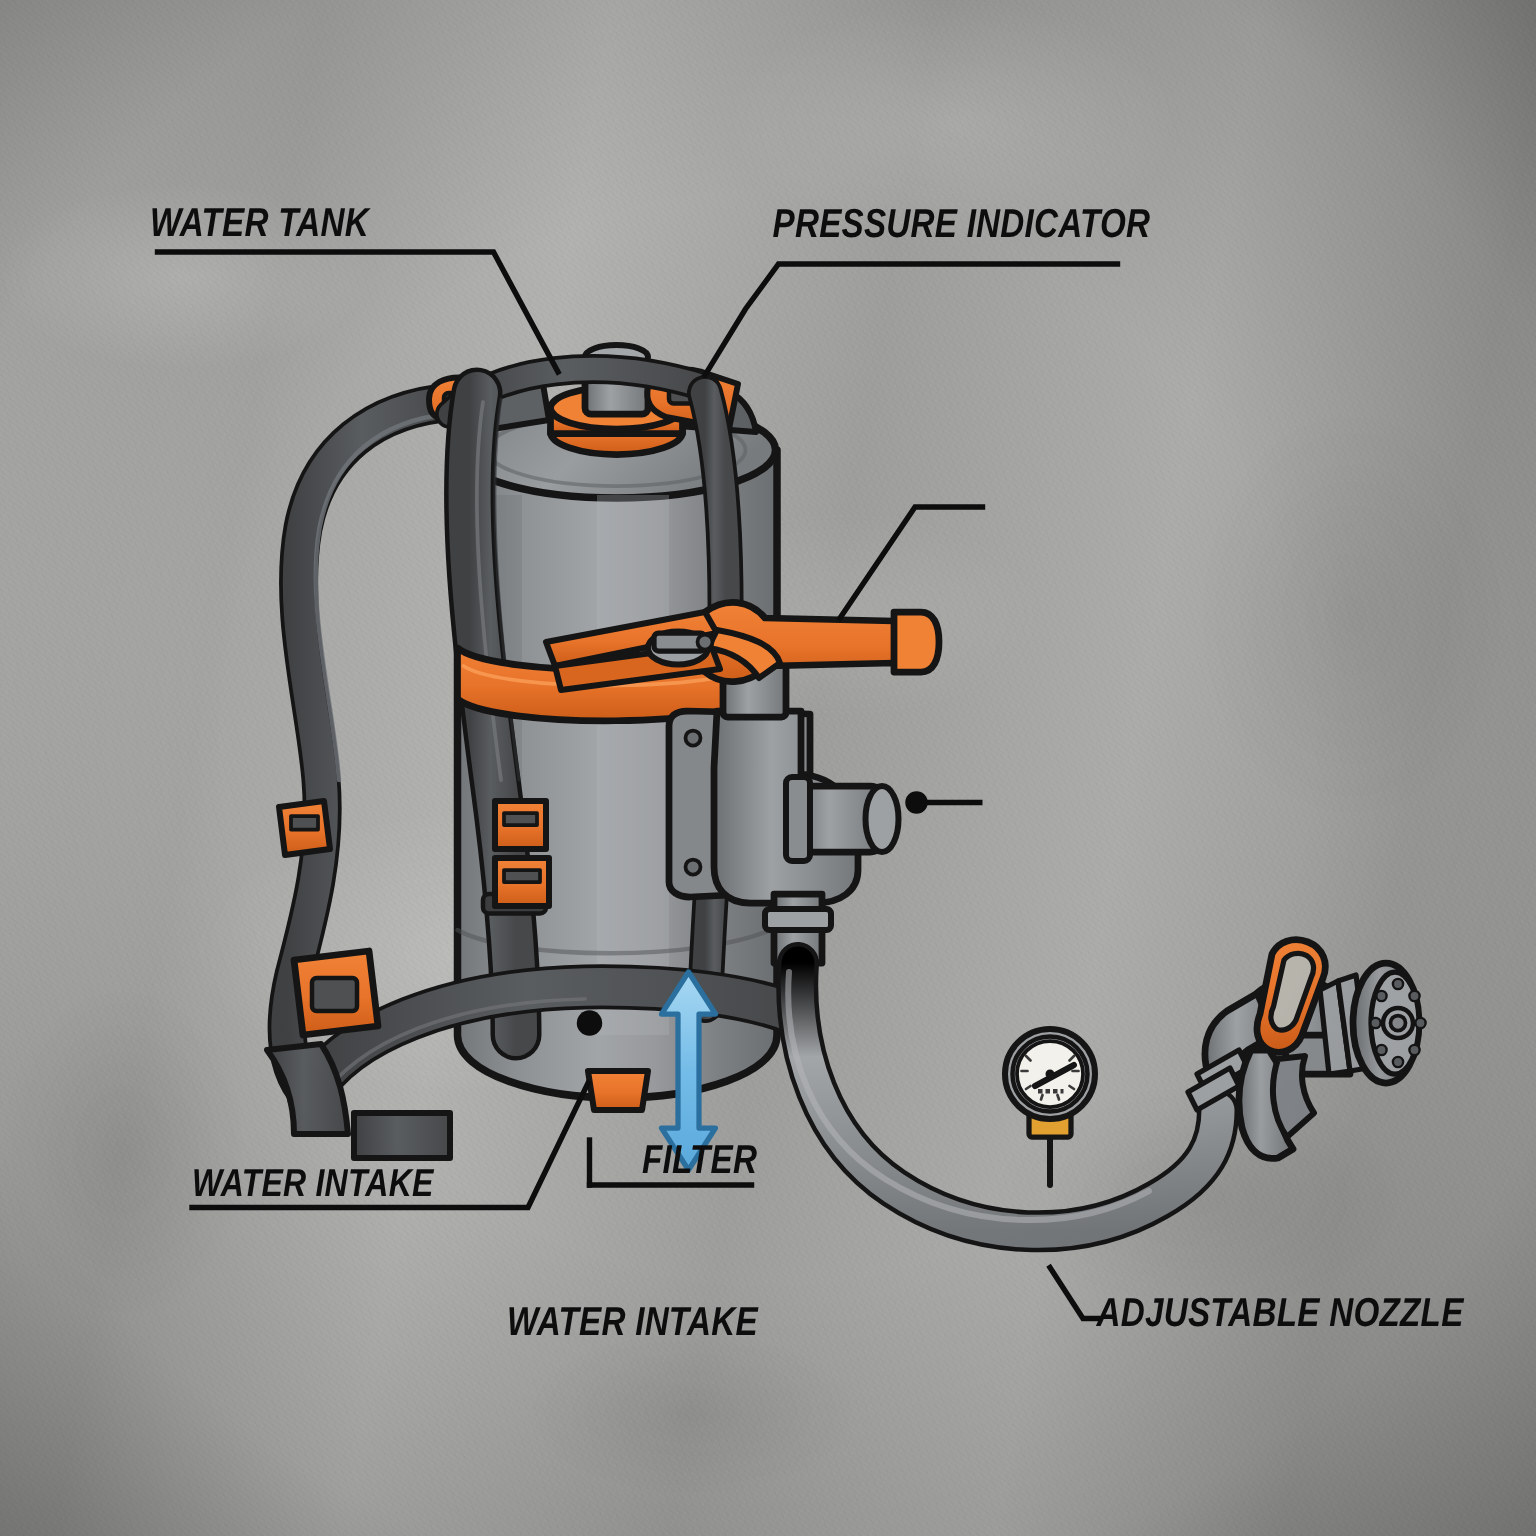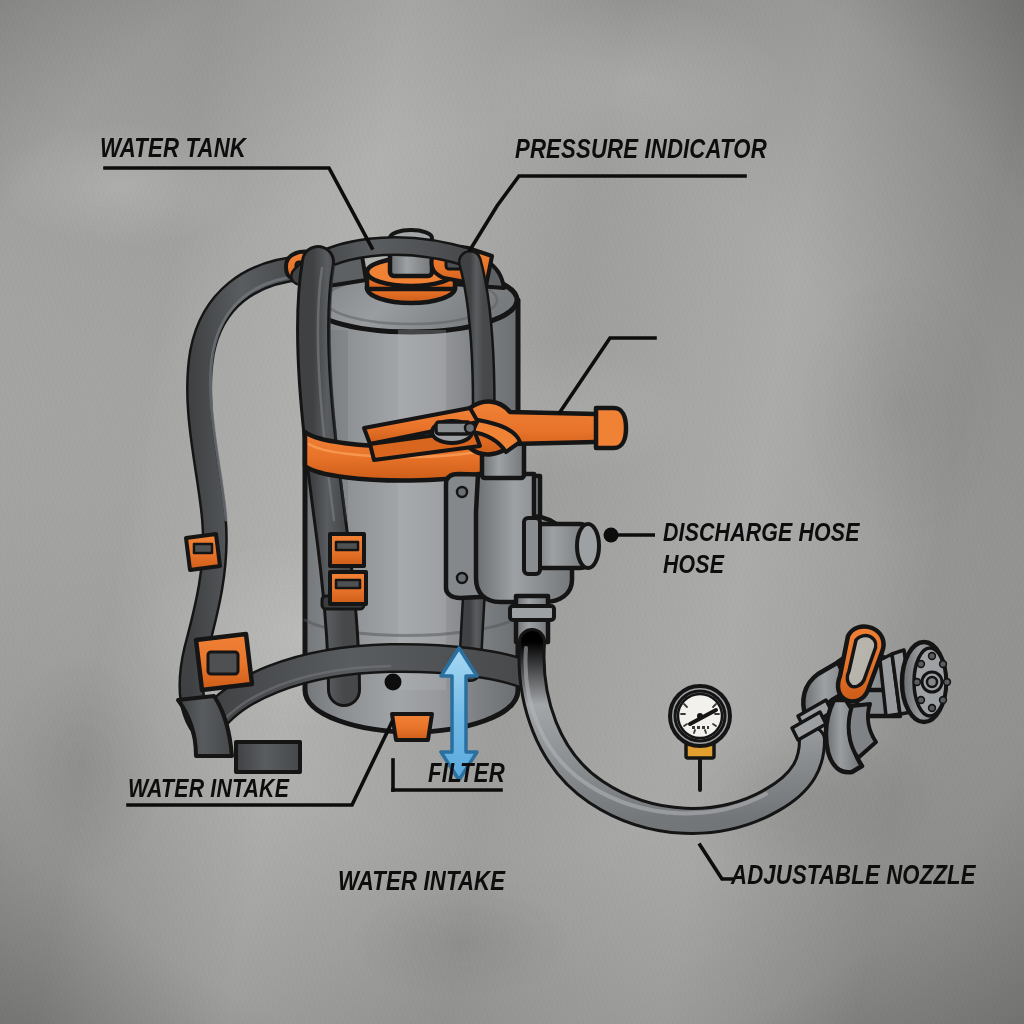--- a/index.html
+++ b/index.html
@@ -319,24 +319,20 @@
     </g>
   </svg>
 
   <div class="bg-vignette"></div>
 
   <div class="lbl" style="left:100px;top:135px;font-size:27px;">WATER TANK</div>
 
   <div class="lbl" style="left:515px;top:136px;font-size:27px;">PRESSURE INDICATOR</div>
 
 
-  <div style="position:absolute;left:663px;top:519px;">
-    <div class="lbl" style="position:relative;left:0;top:0;font-size:26px;">DISCHARGE HOSE</div>
-    <div class="lbl" style="position:relative;left:0;top:6px;font-size:26px;">HOSE</div>
-  </div>
 
   <div class="lbl" style="left:128px;top:775px;font-size:26px;">WATER INTAKE</div>
 
   <div class="lbl" style="left:428px;top:760px;font-size:27px;">FILTER</div>
 
   <div class="lbl" style="left:338px;top:868px;font-size:27px;">WATER INTAKE</div>
 
   <div class="lbl" style="left:731px;top:862px;font-size:27px;">ADJUSTABLE NOZZLE</div>
 
 </div>

